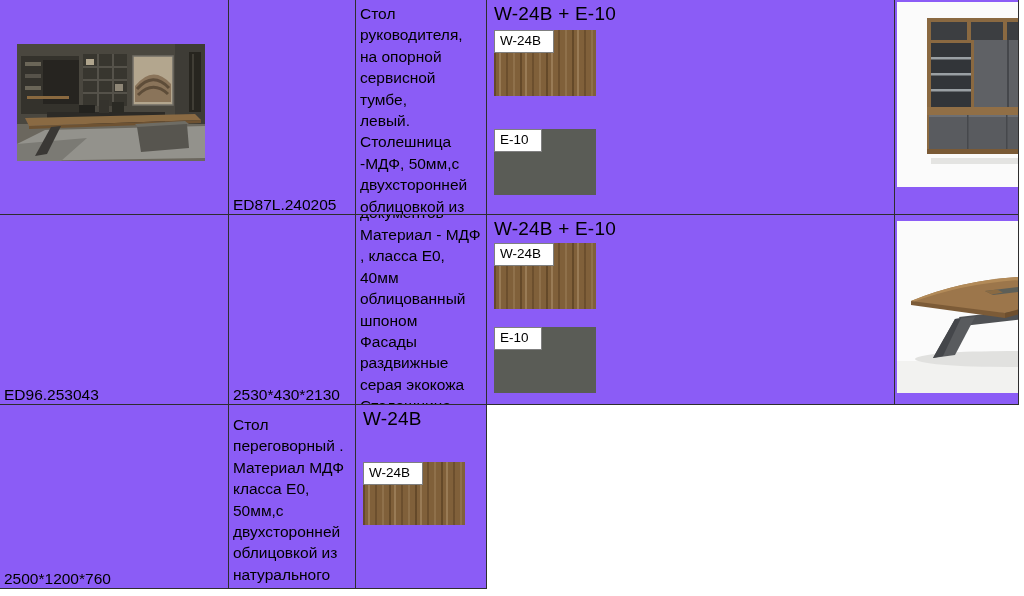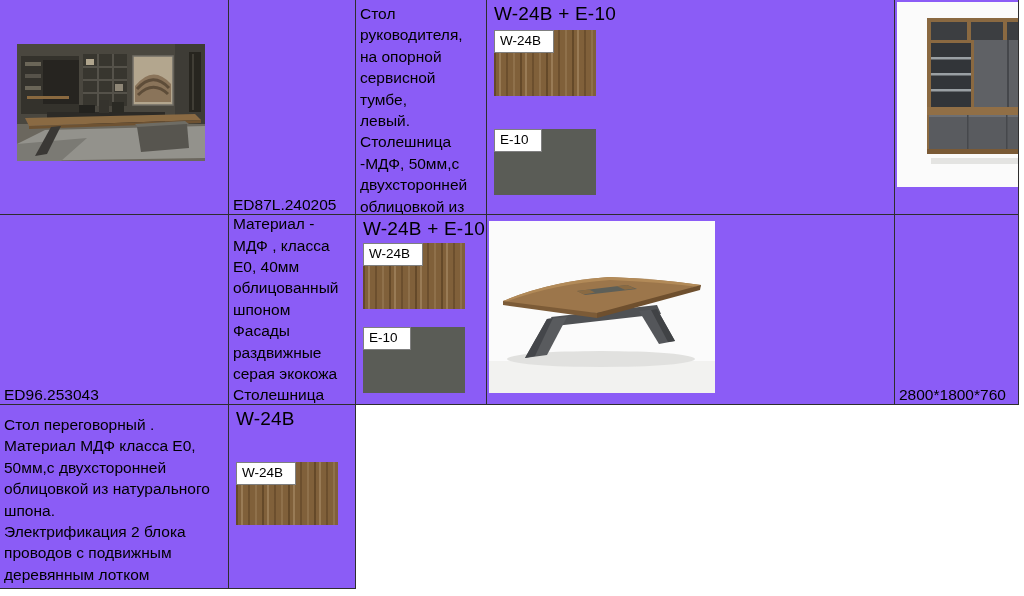--- a/index.html
+++ b/index.html
@@ -189,20 +189,23 @@
       <rect x="32" y="113" width="154" height="2" fill="#6d6f73"></rect>
       <rect x="70" y="113" width="1.5" height="34" fill="#46484c"></rect>
       <rect x="109" y="113" width="1.5" height="34" fill="#46484c"></rect>
       <rect x="148" y="113" width="1.5" height="34" fill="#46484c"></rect>
       <rect x="30" y="147" width="158" height="5" fill="#7a5a36"></rect>
     </svg>
   </div>
   <div class="cell code-cell">
     <span>ED96.253043</span>
   </div>
+  <div class="cell dims-cell">
+    <span>2530*430*2130</span>
+  </div>
   <div class="cell desc-cell vcenter">
     <div class="desc-text">Шкаф для документов
 Материал  - МДФ , класса Е0, 40мм облицованный
 шпоном
 Фасады раздвижные серая экокожа
 Столешница неровности пола</div>
   </div>
   <div class="cell finish-cell r2">
     <div class="finish-header">W-24B + E-10</div>
     <div class="swatch wood">
@@ -230,21 +233,21 @@
       <path d="M14,80 Q62,60 120,56 Q172,58 212,64 L211,66 Q170,61 121,59 Q64,63 16,81 Z" fill="#b28a58"></path>
       <polygon points="14,80 108,92 108,97 14,84" fill="#7c5b37"></polygon>
       <polygon points="108,92 212,64 211,69 108,97" fill="#6e4f2e"></polygon>
 
       <polygon points="88,70 138,64 148,68 96,74" fill="#5d5f58"></polygon>
       <polygon points="88,70 100,68.6 106,71.6 95,73.4" fill="#8a6a42"></polygon>
       <polygon points="128,65.2 138,64 146,67.4 136,68.8" fill="#8a6a42"></polygon>
     </svg>
   </div>
   <div class="cell dims-cell">
-    <span>2800*1800*760</span>
+    <span>2500*1200*760</span>
   </div>
   <div class="cell desc-cell row3">
     <div class="desc-text">Стол переговорный .
 Материал МДФ класса Е0, 50мм,с двухсторонней
 облицовкой из натурального шпона.
 Электрификация  2 блока проводов с подвижным
 деревянным лотком
 наверху, каждая из которых оснащена модулями 3
 силовых, 1 CAT.6, 1
 TEL, 1 HDMI и 1 магнитный блок проводки.</div>

